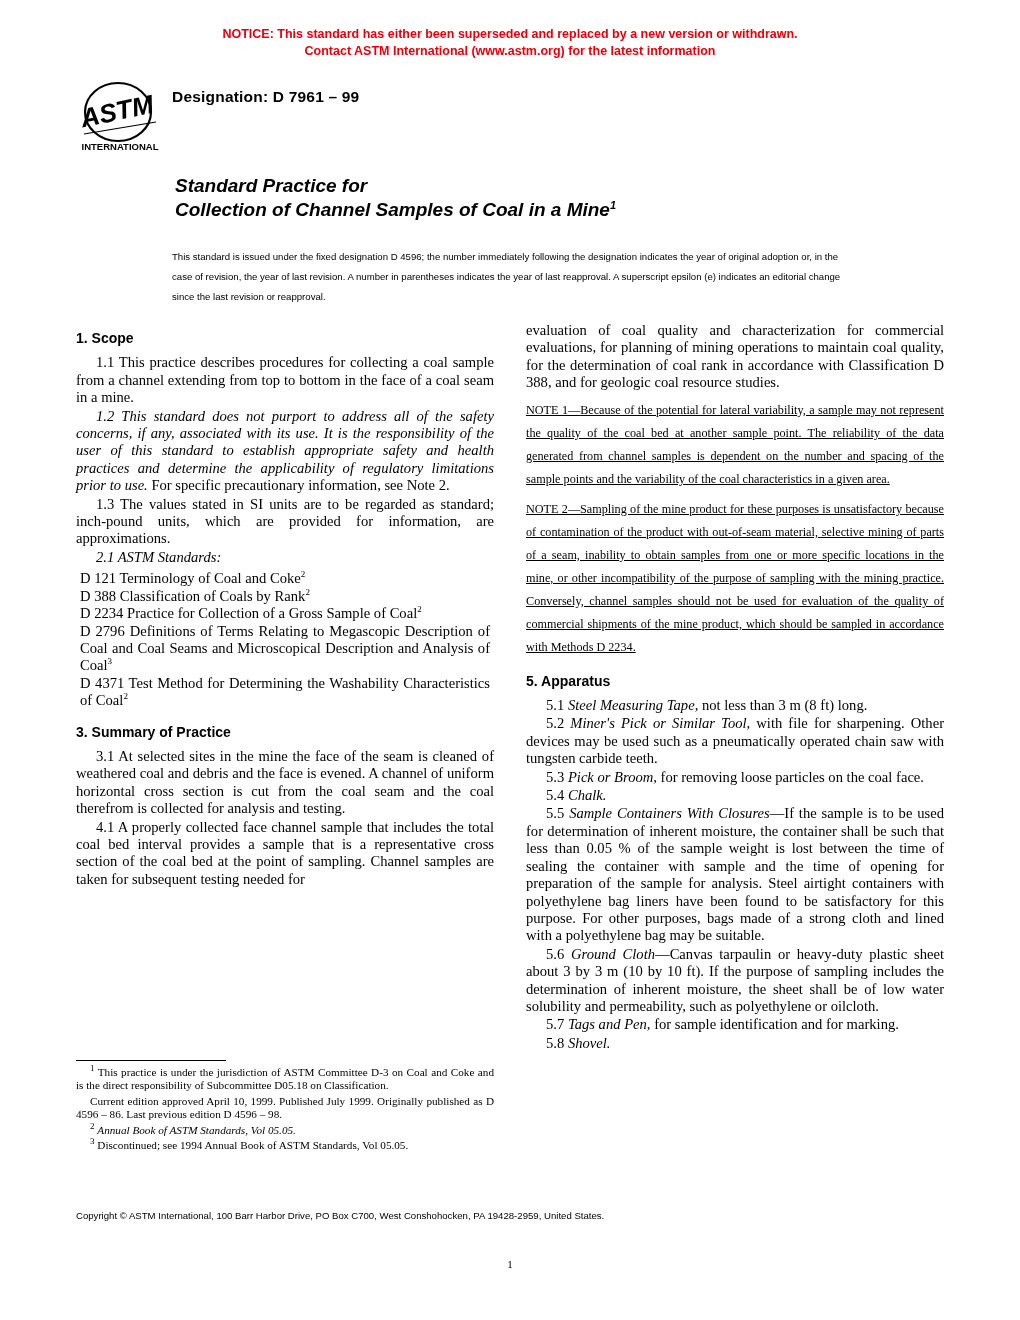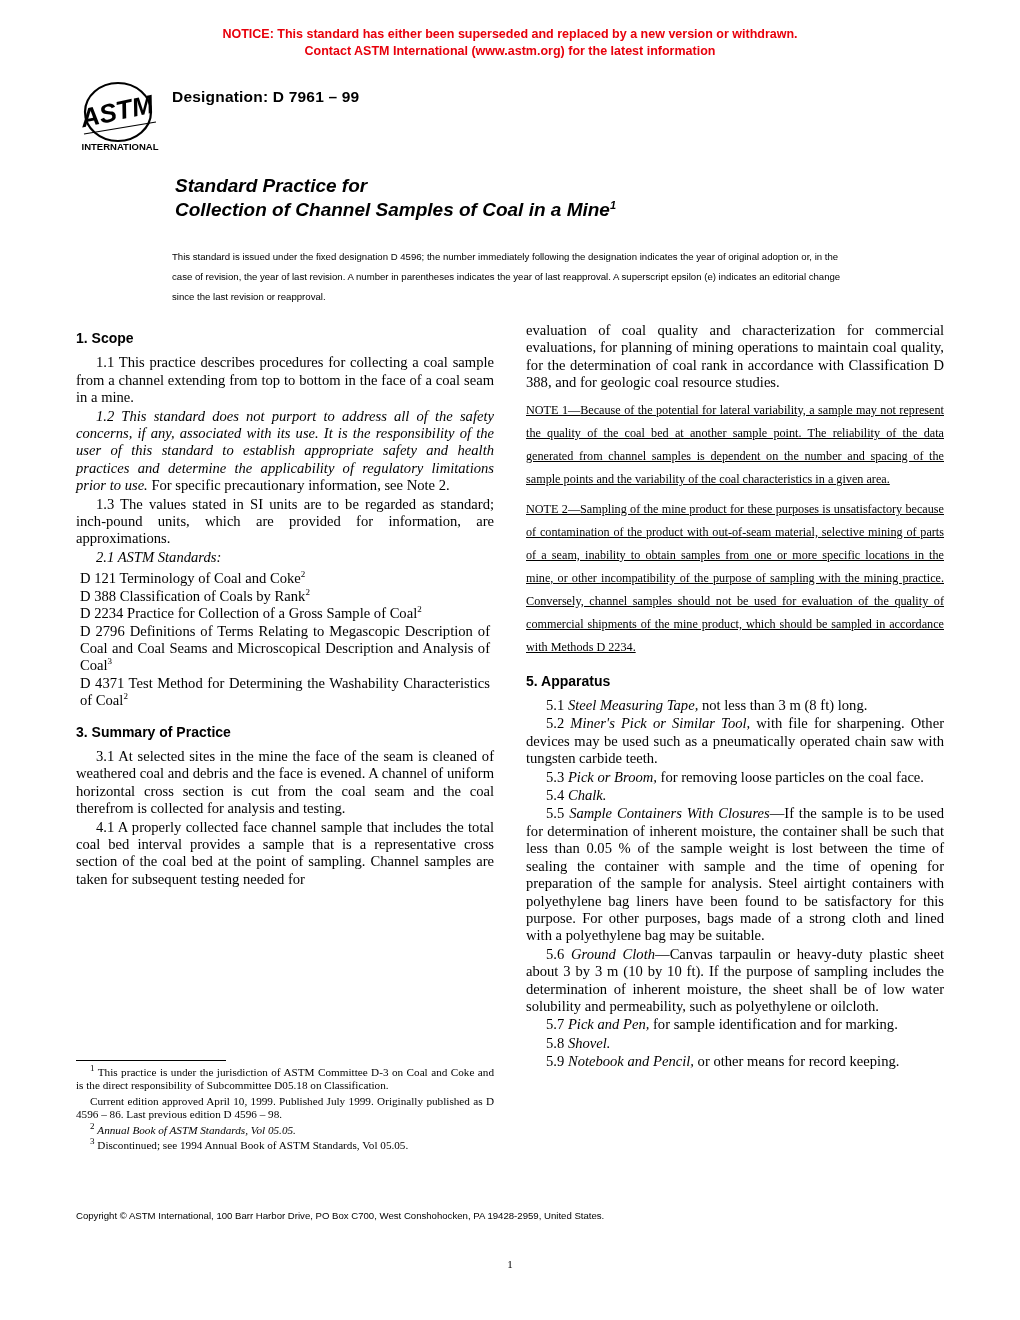--- a/index.html
+++ b/index.html
@@ -152,23 +152,22 @@
     <p class="note"><span class="lbl">NOTE 2—</span><span>Sampling of the mine product for these purposes is unsatisfactory because of contamination of the product with out-of-seam material, selective mining of parts of a seam, inability to obtain samples from one or more specific locations in the mine, or other incompatibility of the purpose of sampling with the mining practice. Conversely, channel samples should not be used for evaluation of the quality of commercial shipments of the mine product, which should be sampled in accordance with Methods D 2234.</span></p>
 
     <h2 class="sec">5.  Apparatus</h2>
 
     <p><span>5.1</span> <span class="it">Steel Measuring Tape,</span><span> not less than 3 m (8 ft) long.</span></p>
     <p><span>5.2</span> <span class="it">Miner's Pick or Similar Tool,</span><span> with file for sharpening. Other devices may be used such as a pneumatically operated chain saw with tungsten carbide teeth.</span></p>
     <p><span>5.3</span> <span class="it">Pick or Broom,</span><span> for removing loose particles on the coal face.</span></p>
     <p><span>5.4</span> <span class="it">Chalk.</span><span></span></p>
     <p><span>5.5</span> <span class="it">Sample Containers With Closures</span><span>—If the sample is to be used for determination of inherent moisture, the container shall be such that less than 0.05 % of the sample weight is lost between the time of sealing the container with sample and the time of opening for preparation of the sample for analysis. Steel airtight containers with polyethylene bag liners have been found to be satisfactory for this purpose. For other purposes, bags made of a strong cloth and lined with a polyethylene bag may be suitable.</span></p>
     <p><span>5.6</span> <span class="it">Ground Cloth</span><span>—Canvas tarpaulin or heavy-duty plastic sheet about 3 by 3 m (10 by 10 ft). If the purpose of sampling includes the determination of inherent moisture, the sheet shall be of low water solubility and permeability, such as polyethylene or oilcloth.</span></p>
-    <p><span>5.7</span> <span class="it">Pick and Pen,</span><span> for sample identification and for marking.</span></p>
+    <p><span>5.7</span> <span class="it">Tags and Pen,</span><span> for sample identification and for marking.</span></p>
     <p><span>5.8</span> <span class="it">Shovel.</span><span></span></p>
-    <p><span>5.9</span> <span class="it">Notebook and Pencil,</span><span> or other means for record keeping.</span></p>
   </div>
 
   <div class="fn-rule"></div>
   <div class="footnotes">
     <p><sup>1</sup> <span>This practice is under the jurisdiction of ASTM Committee D-3 on Coal and Coke and is the direct responsibility of Subcommittee D05.18 on Classification.</span></p>
     <p><span>Current edition approved April 10, 1999. Published July 1999. Originally published as D 4596 – 86. Last previous edition D 4596 – 98.</span></p>
     <p><sup>2</sup> <span class="it">Annual Book of ASTM Standards, Vol 05.05.</span></p>
     <p><sup>3</sup> <span>Discontinued; see 1994 Annual Book of ASTM Standards, Vol 05.05.</span></p>
   </div>
 

